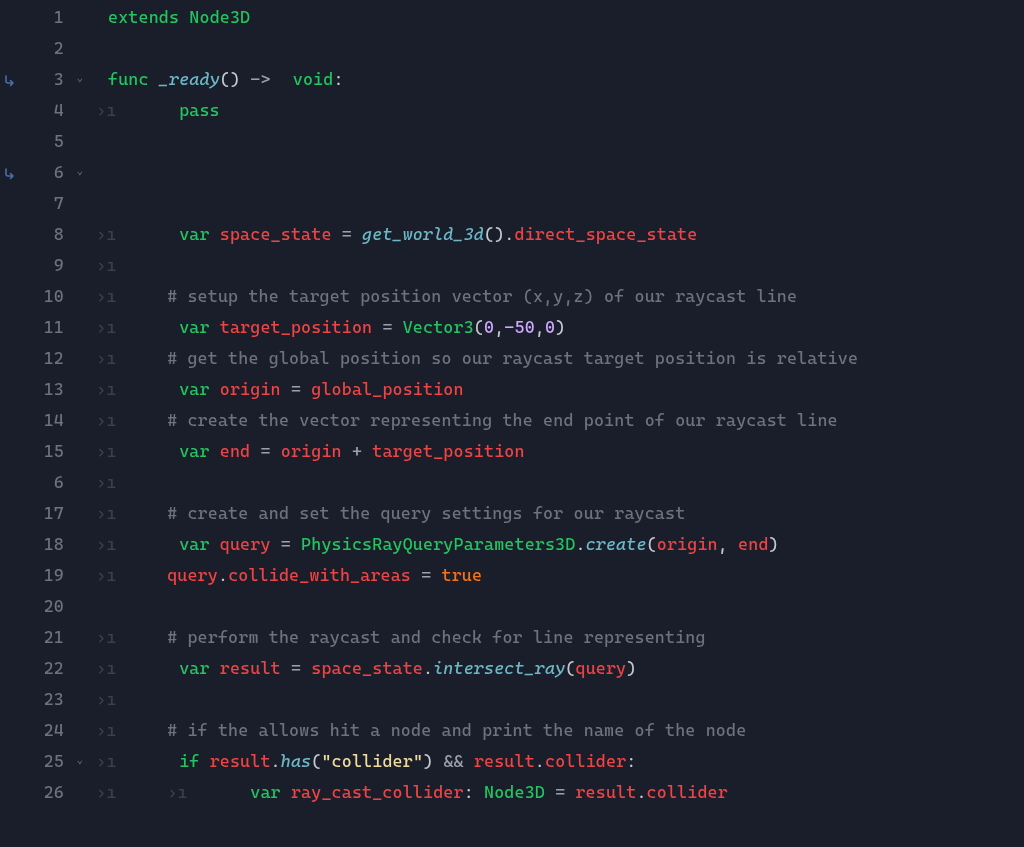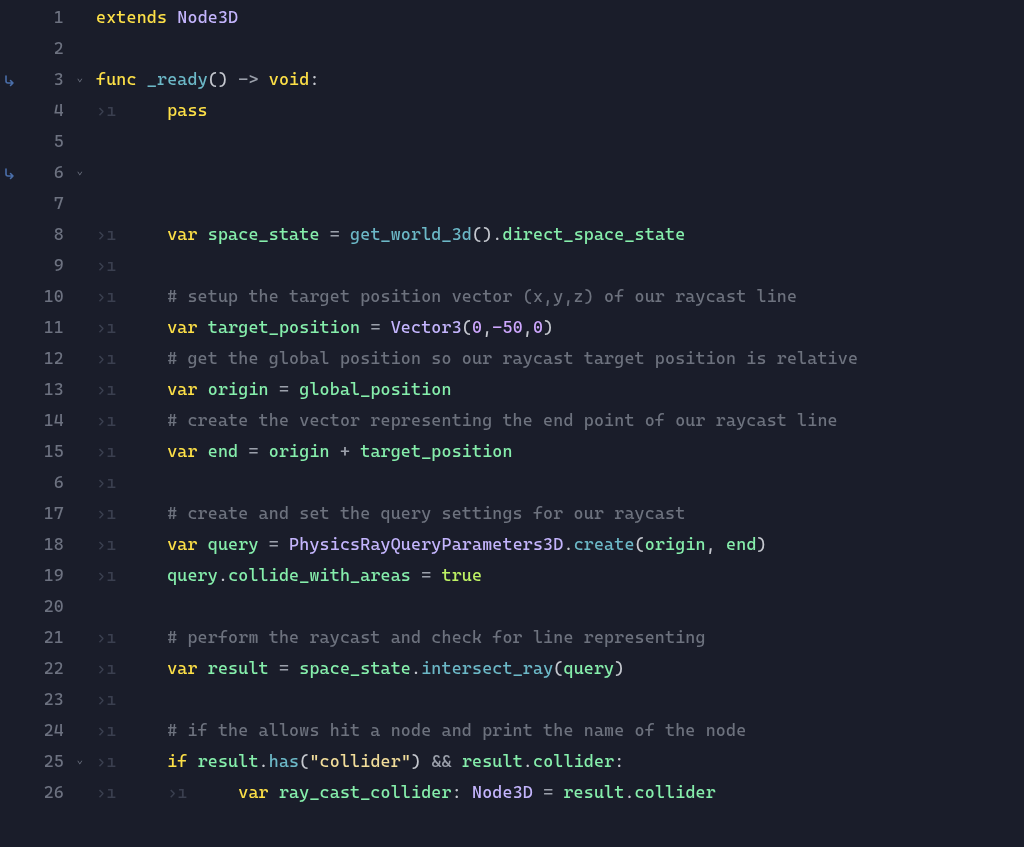--- a/index.html
+++ b/index.html
@@ -45,29 +45,29 @@
     display: flex;
     justify-content: center;
     align-items: center;
     color: #6d7280;
     font-size: 11px;
   }
   .code {
     padding-left: 6px;
   }
   .ws { color: #3a3f4f; }
-  .kw { color: #fde047; }
-  .fn { color: #6cb8c7; }
-  .cls { color: #c4b5fd; }
-  .id { color: #86efac; }
+  .kw { color: #22c55e; margin-left: 12px; }
+  .fn { color: #6cb8c7; font-style: italic; }
+  .cls { color: #22c55e; }
+  .id { color: #ef4444; }
   .op { color: #9ba0ab; }
   .punc { color: #c5c8cf; }
   .num { color: #cfa8ff; }
   .str { color: #f0dc9a; }
-  .bool { color: #bef264; }
+  .bool { color: #f97316; }
   .cmt { color: #6d727e; }
   .parm { color: #ffb27a; }
   .chev { transform: translateY(-1px); }
 </style>
 </head>
 <body>
 
 <div class="editor">
     <div class="line"><div class="gutter-icons"></div><div class="linenum">1</div><div class="fold"></div><div class="code"><span class="kw">extends</span><span> </span><span class="cls">Node3D</span></div></div>
     <div class="line"><div class="gutter-icons"></div><div class="linenum">2</div><div class="fold"></div><div class="code"></div></div>

